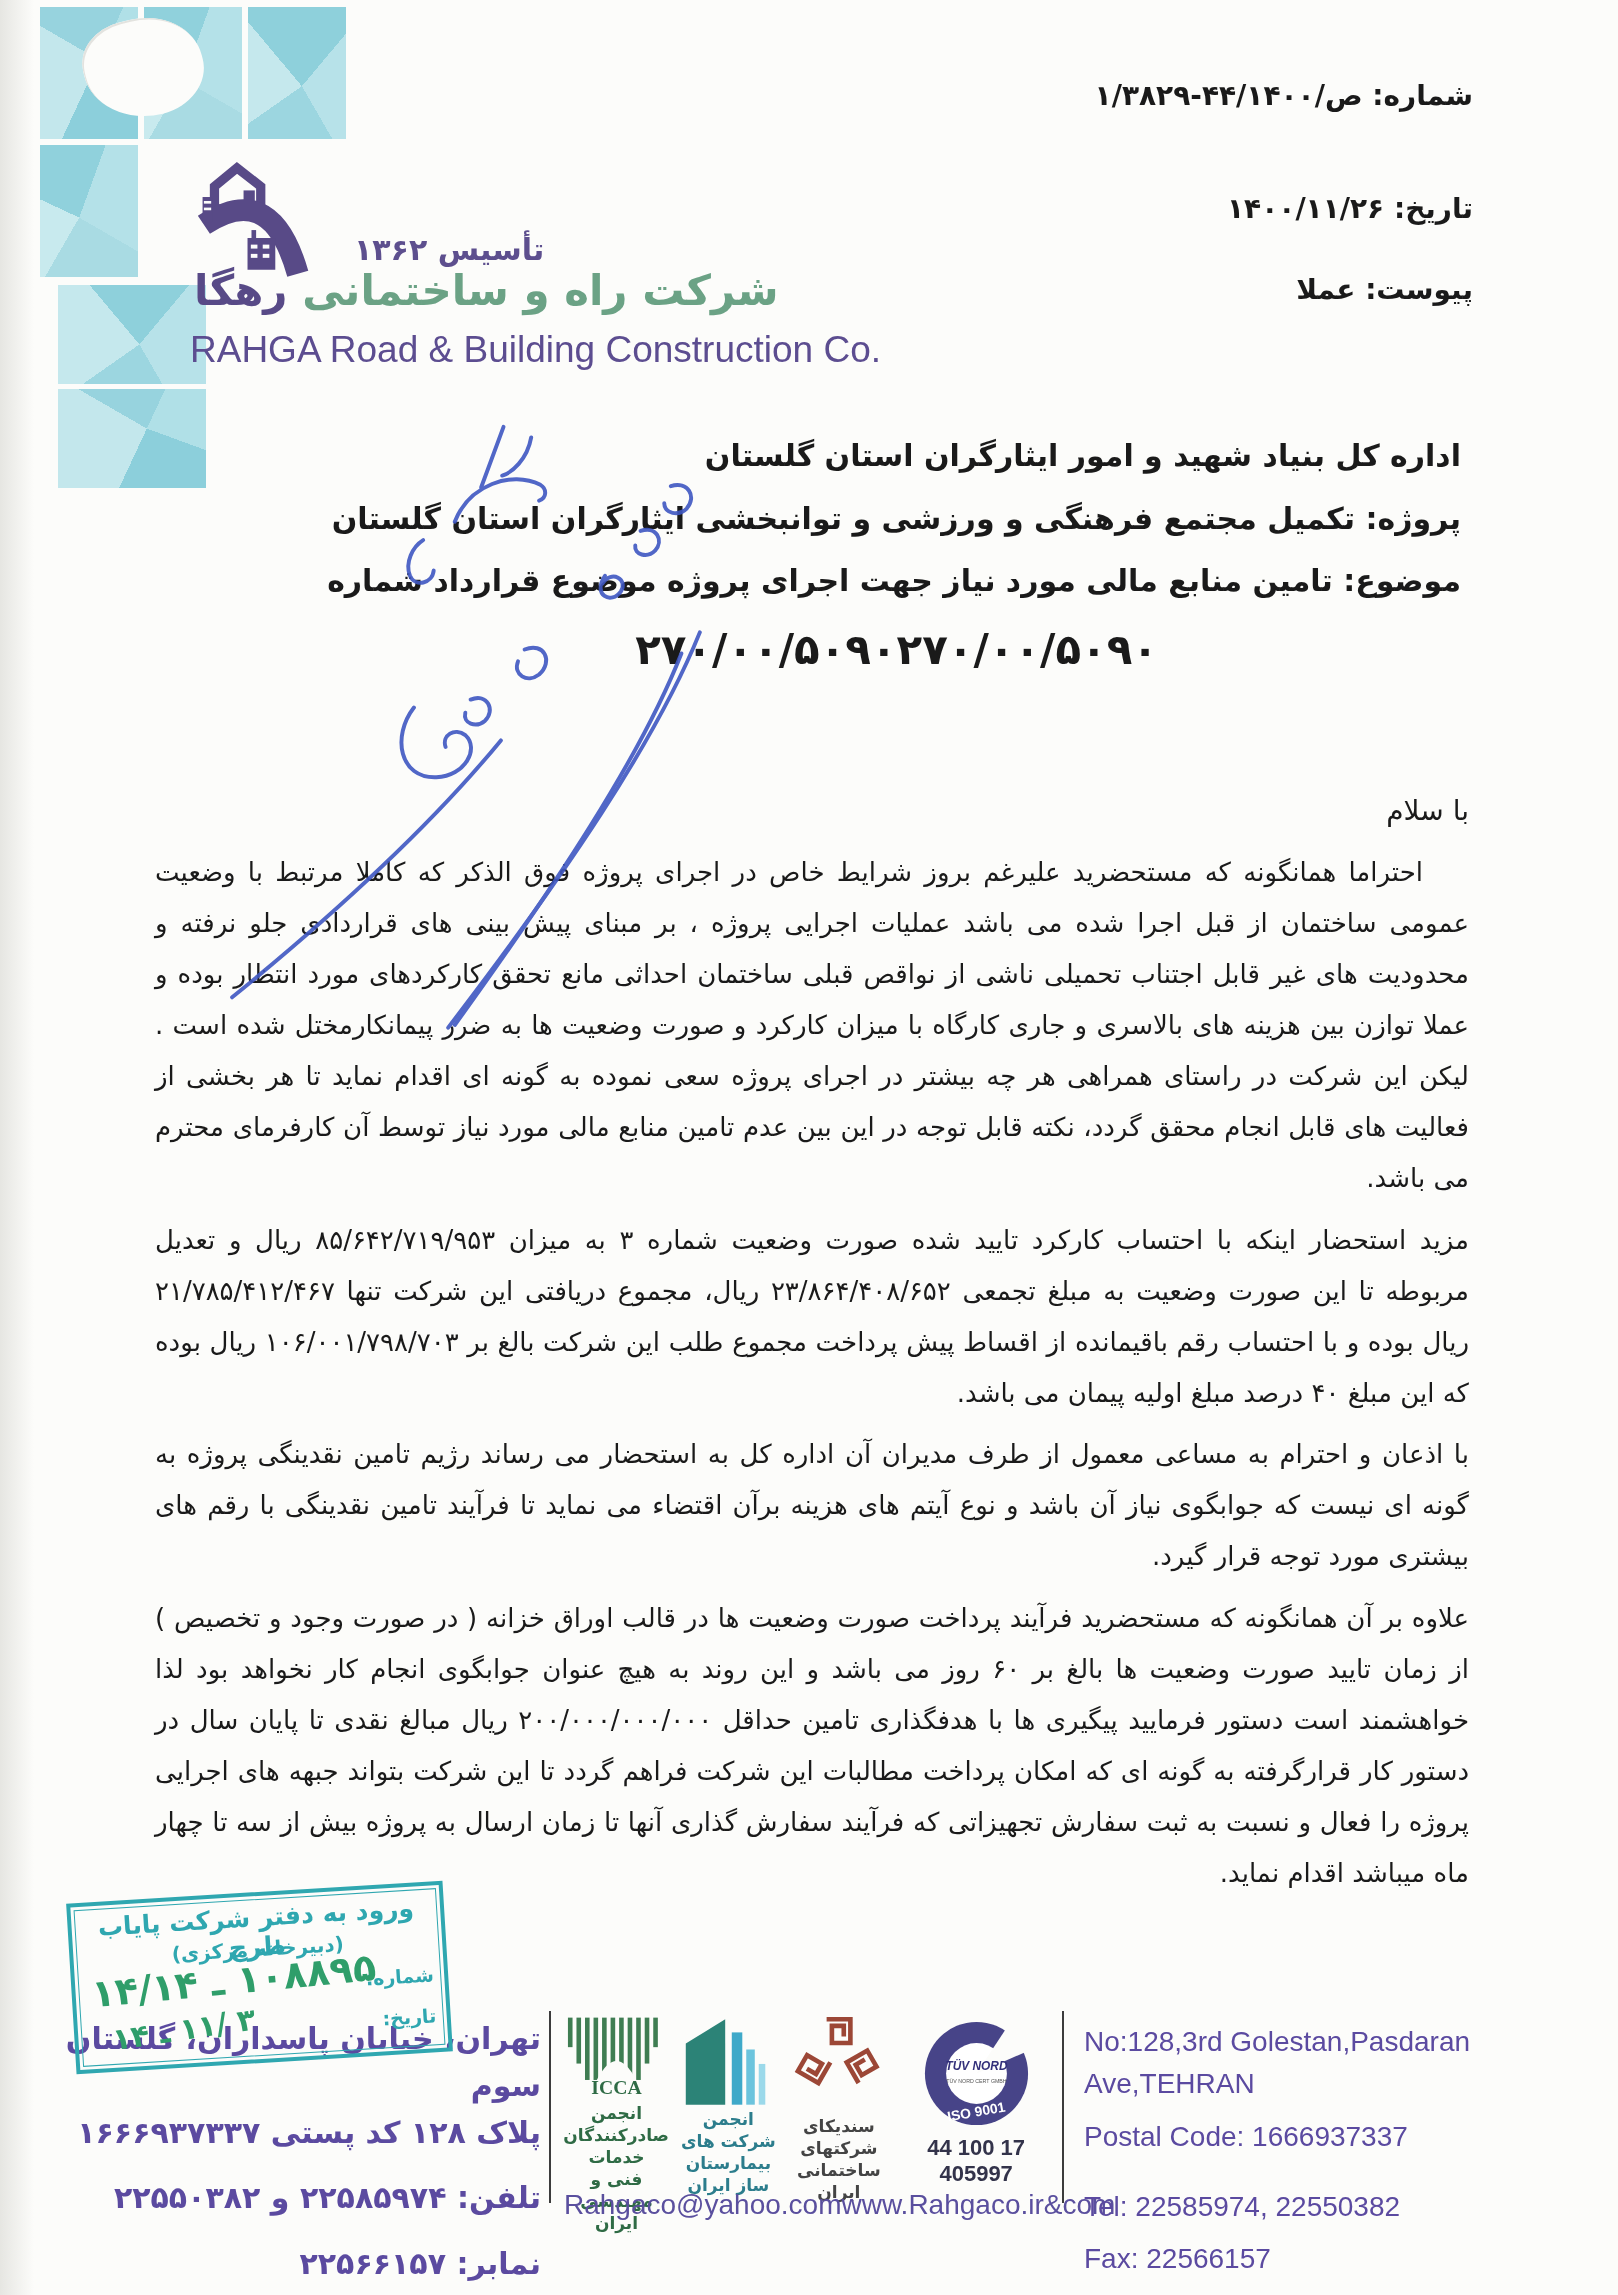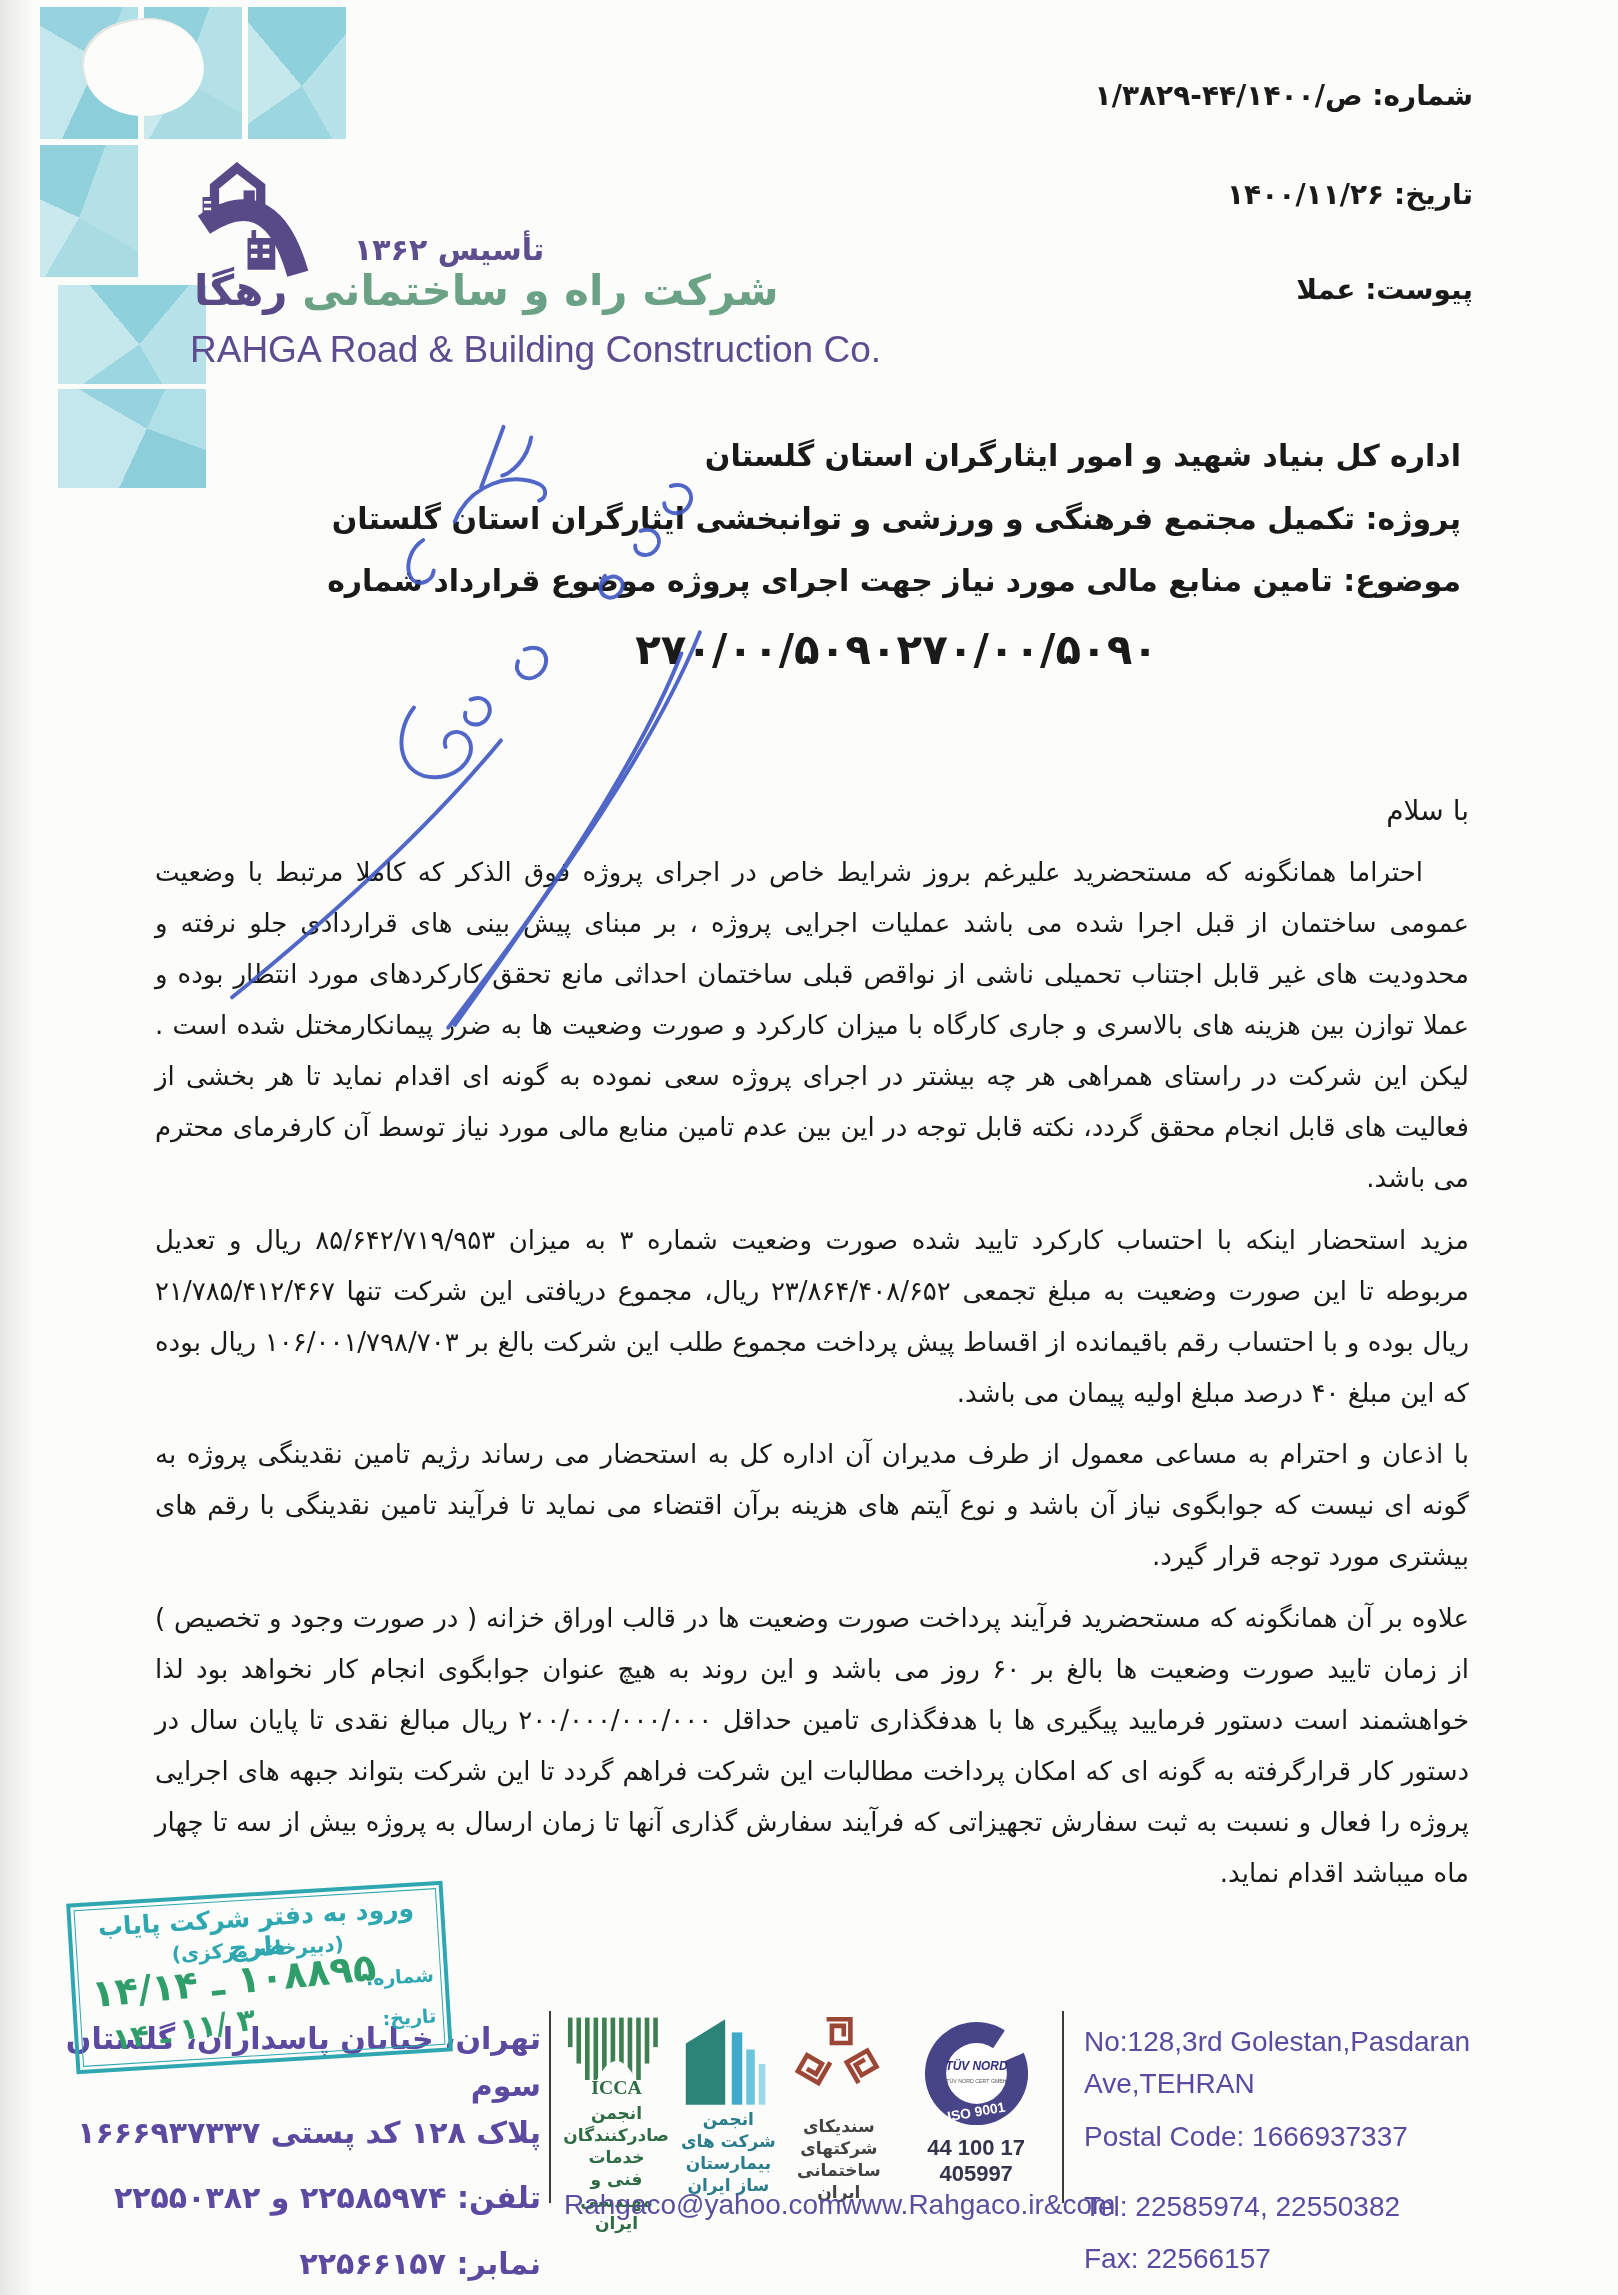--- a/index.html
+++ b/index.html
@@ -90,21 +90,21 @@
   <div class="company-fa" dir="rtl">
     <span class="green">شرکت راه و ساختمانی</span>
     <span class="purple">رهگا</span>
   </div>
   <div class="company-en">RAHGA Road &amp; Building Construction Co.</div>
 
   <div class="meta-row" style="top:79px;">
     <span>شماره:</span>
     <span class="val" dir="ltr">۱/۳۸۲۹-۴۴/ص/۱۴۰۰</span>
   </div>
-  <div class="meta-row" style="top:178px;">
+  <div class="meta-row" style="top:192px;">
     <span>تاریخ:</span>
     <span class="val" dir="ltr">۱۴۰۰/۱۱/۲۶</span>
   </div>
   <div class="meta-row" style="top:273px;">
     <span>پیوست:</span>
     <span>عملا</span>
   </div>
 
   <div class="rcpt" style="top:438px;">اداره کل بنیاد شهید و امور ایثارگران استان گلستان</div>
   <div class="rcpt" style="top:501px;">پروژه: تکمیل مجتمع فرهنگی و ورزشی و توانبخشی ایثارگران استان گلستان</div>

